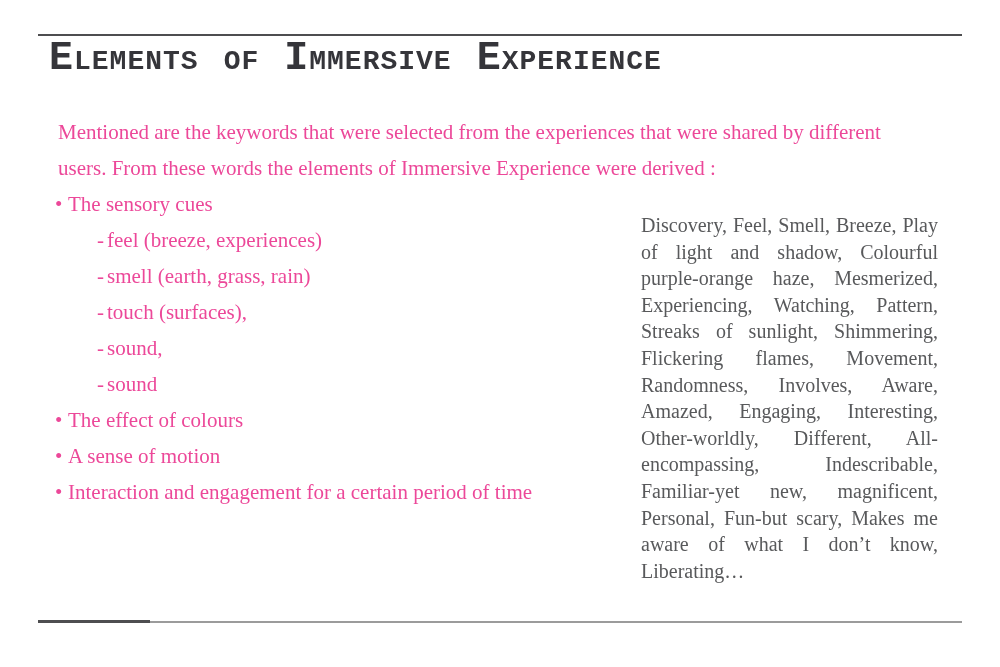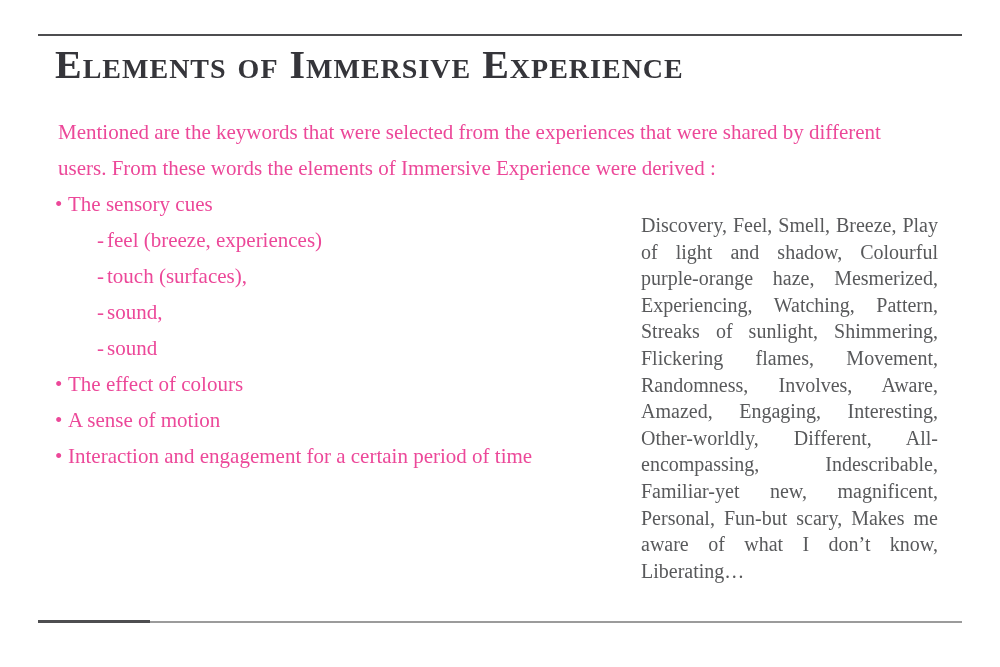--- a/index.html
+++ b/index.html
@@ -20,22 +20,22 @@
     left: 38px;
     top: 34px;
     width: 924px;
     height: 2px;
     background: #4e4e50;
   }
   .title {
     position: absolute;
     left: 49px;
     top: 39px;
-    margin: 6px;
-    font-family: Liberation Serif, serif;
+    margin: 0;
+    font-family: Liberation Mono, monospace;
     font-size: 40px;
     line-height: 40px;
     font-weight: 600;
     font-variant: small-caps;
     letter-spacing: 1px;
     color: #35353a;
     white-space: nowrap;
   }
   .content {
     position: absolute;
@@ -104,20 +104,23 @@
   <div class="content">
     <p class="intro">Mentioned are the keywords that were selected from the experiences that were shared by different users. From these words the elements of Immersive Experience were derived :</p>
 
     <div class="row bullet">
       <span class="mark">•</span><span class="txt">The sensory cues</span>
     </div>
     <div class="row sub">
       <span class="mark">-</span><span class="txt">feel (breeze, experiences)</span>
     </div>
     <div class="row sub">
+      <span class="mark">-</span><span class="txt">smell (earth, grass, rain)</span>
+    </div>
+    <div class="row sub">
       <span class="mark">-</span><span class="txt">touch (surfaces),</span>
     </div>
     <div class="row sub">
       <span class="mark">-</span><span class="txt">sound,</span>
     </div>
     <div class="row sub">
       <span class="mark">-</span><span class="txt">sound</span>
     </div>
 
     <div class="row bullet">

